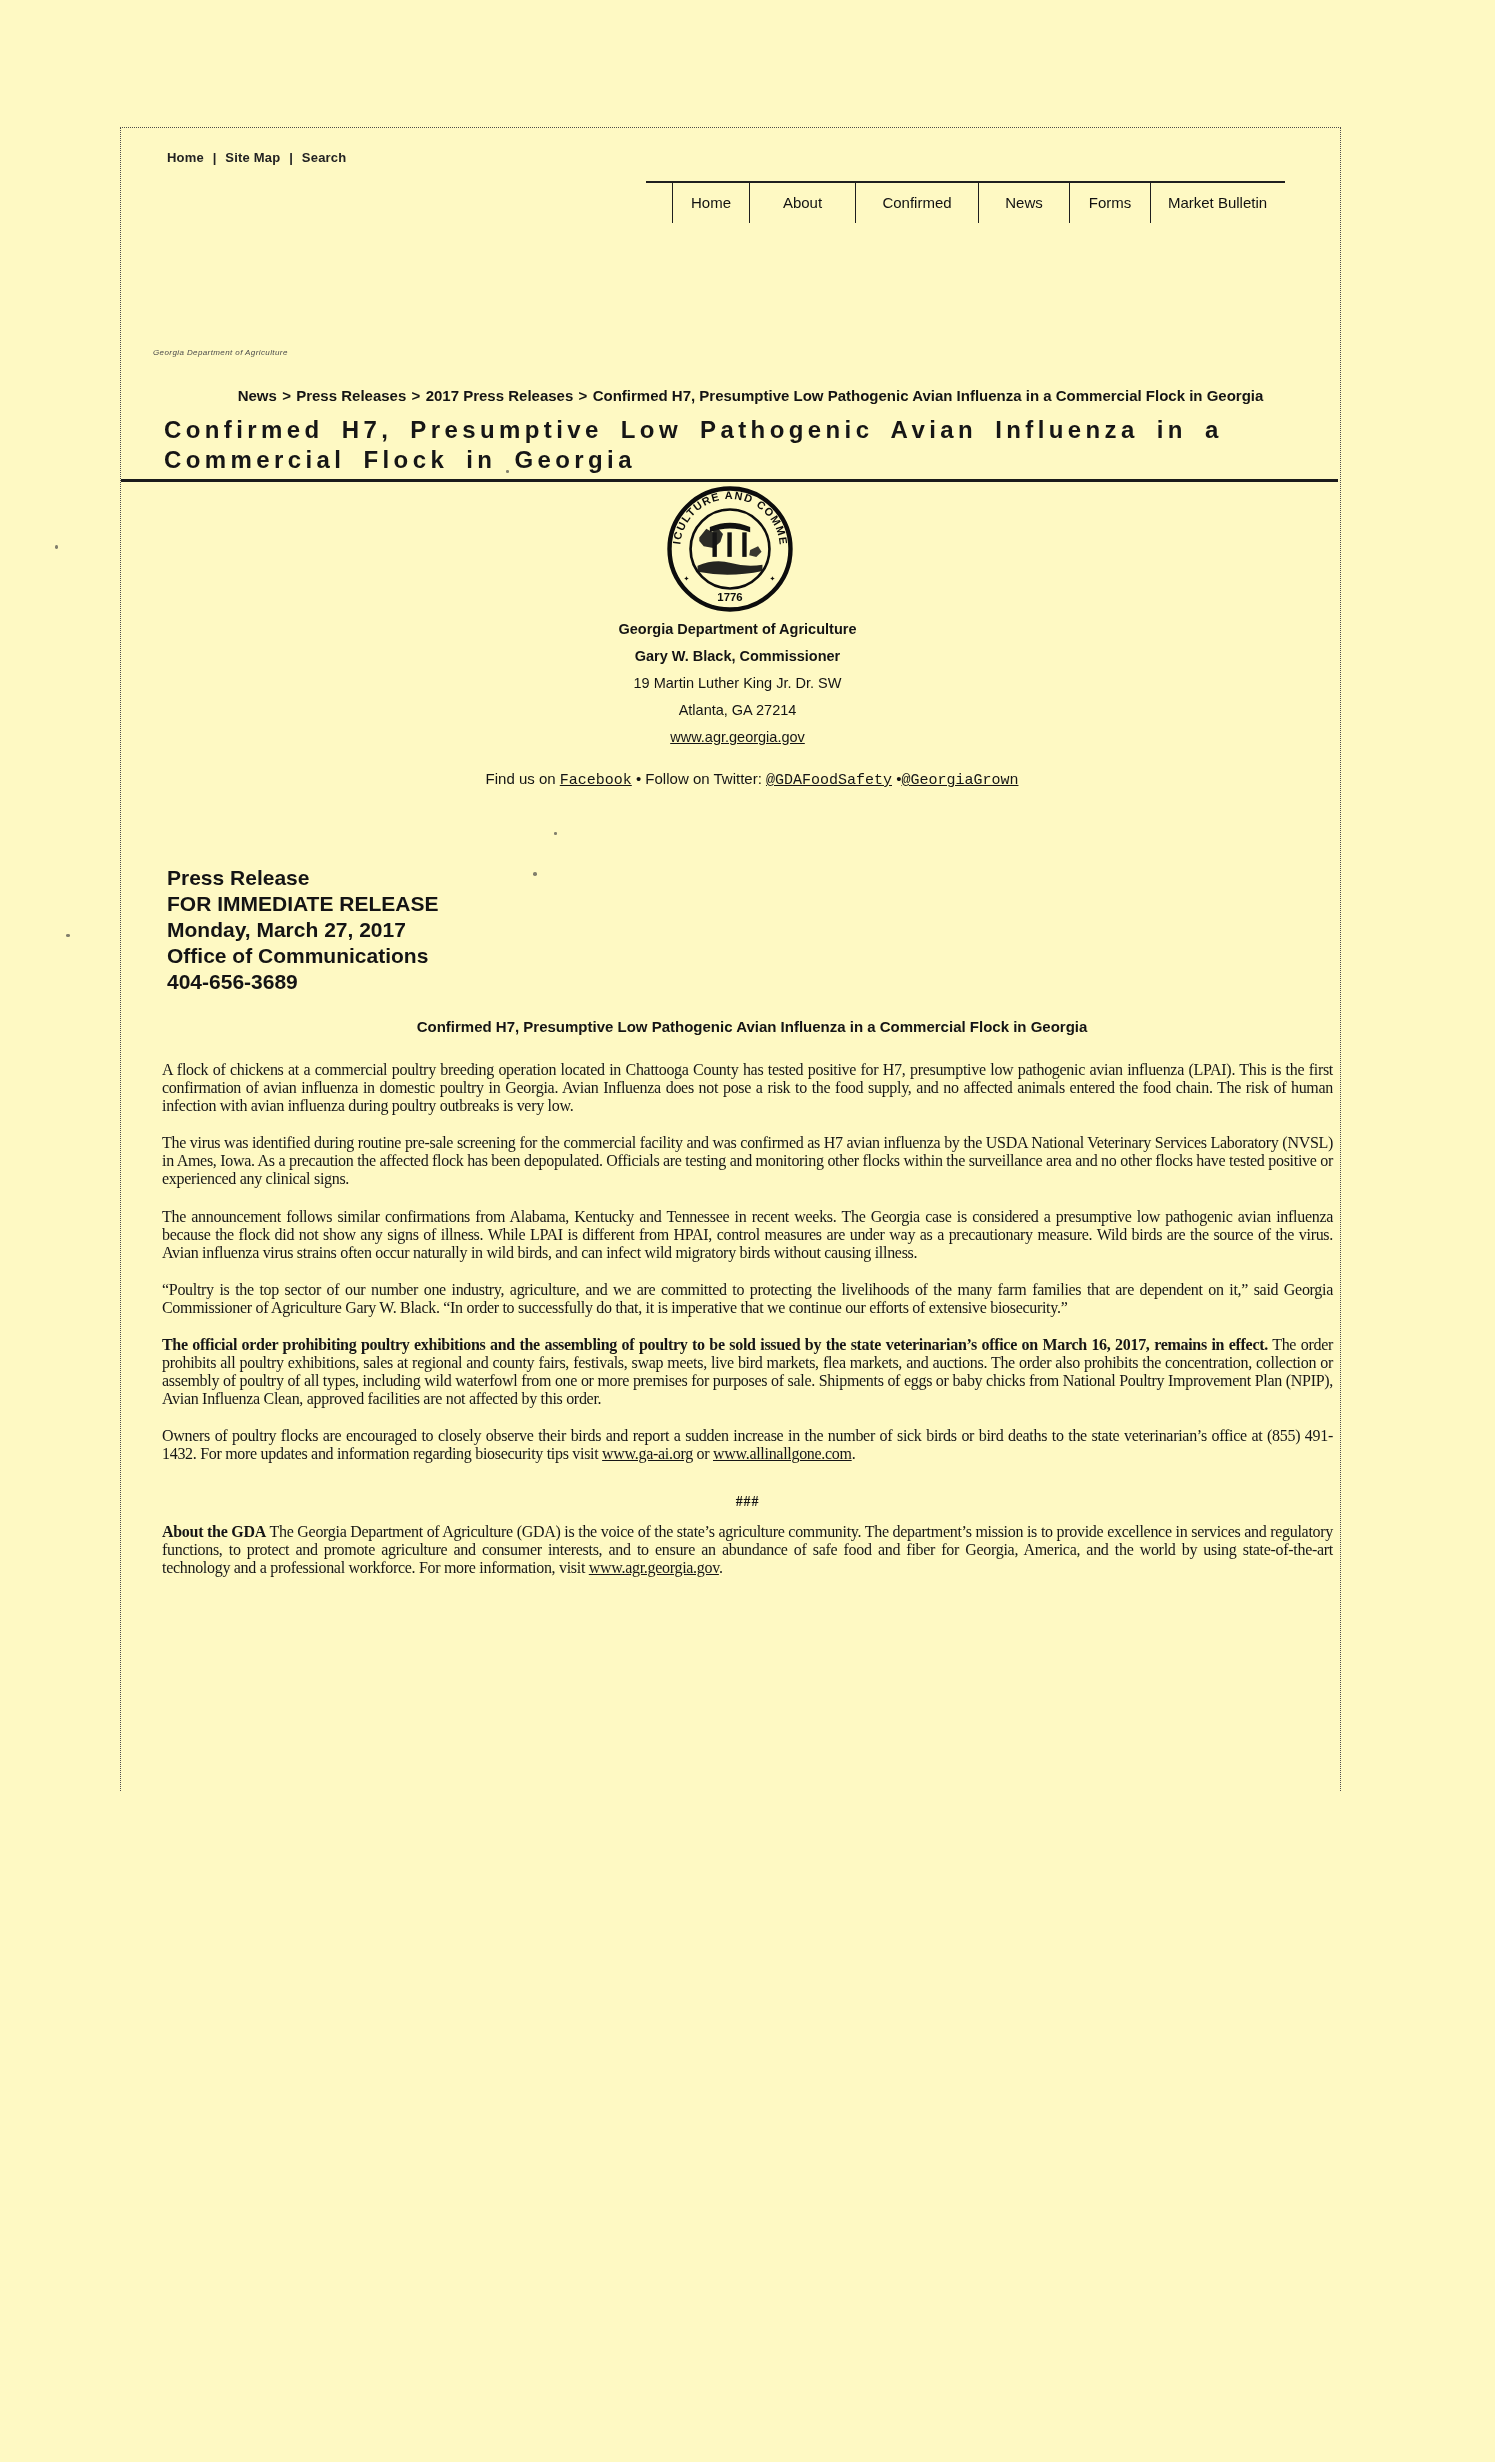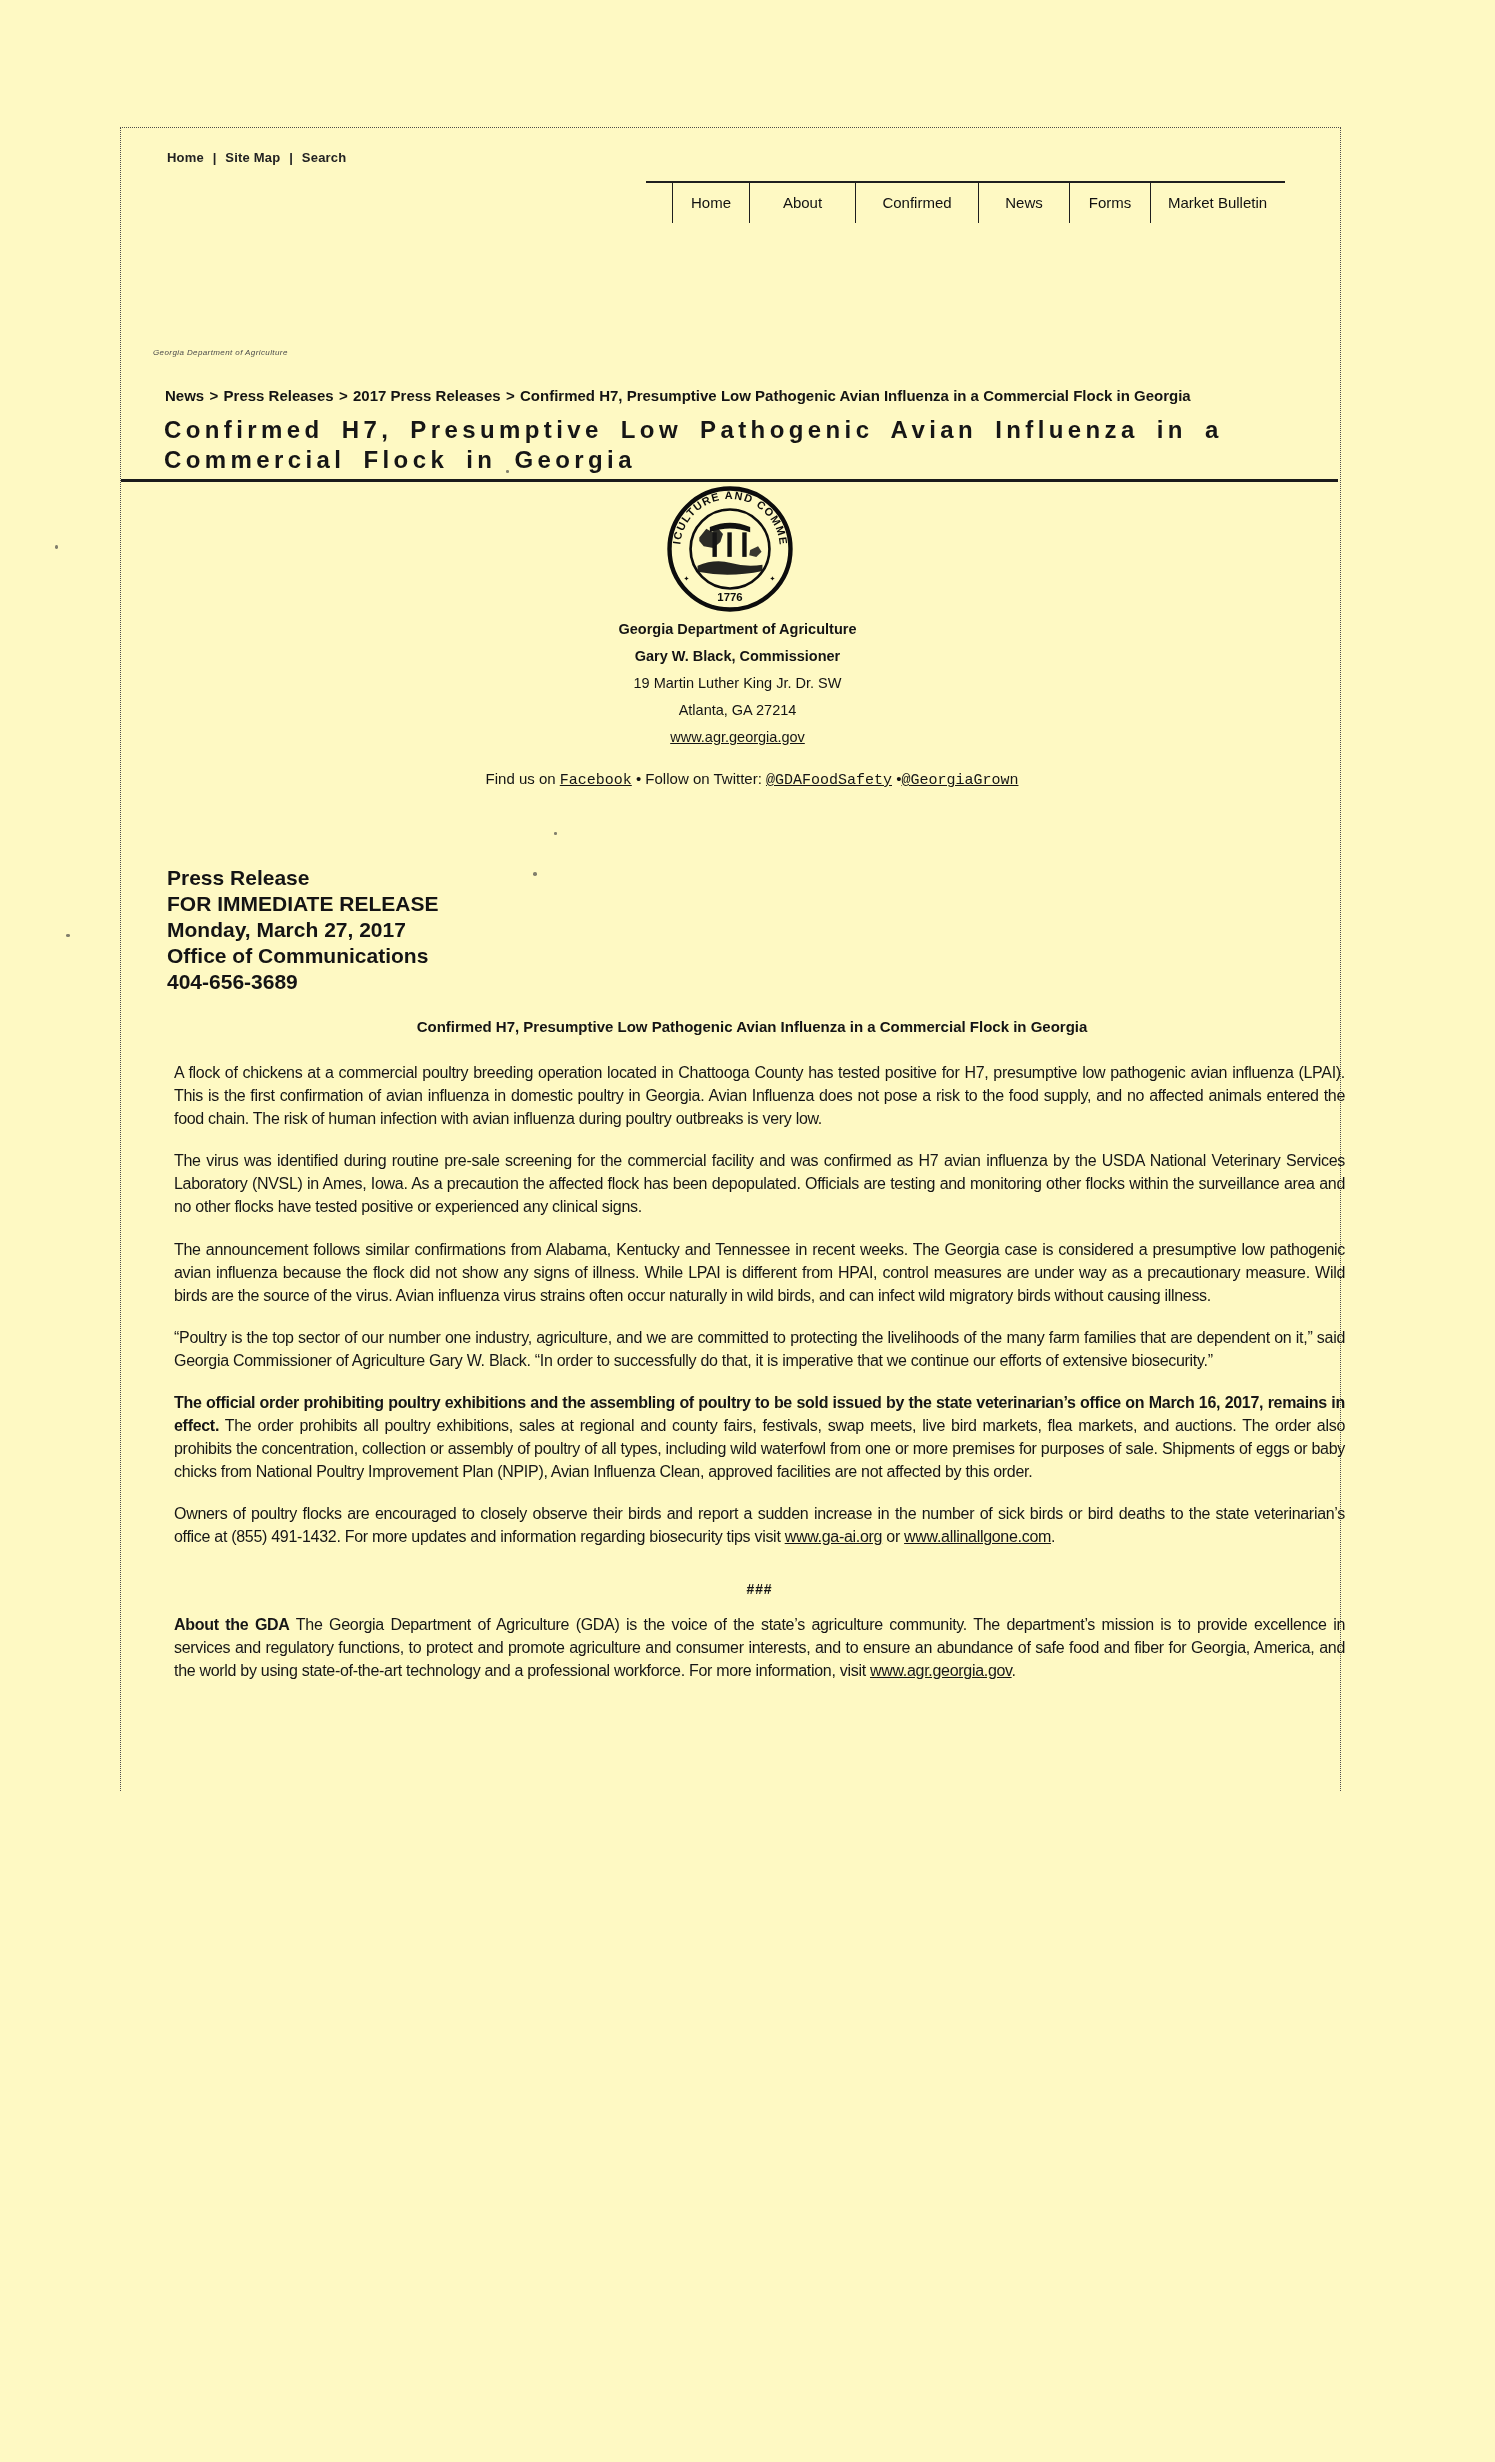--- a/index.html
+++ b/index.html
@@ -18,21 +18,21 @@
   
   .tab-bar{position:absolute;left:646px;top:181px;width:639px;display:flex;border-top:2.6px solid #1f1f1f;box-sizing:border-box;}
   .tab-spacer{width:26px;height:40px;}
   .tab{height:40px;line-height:40px;text-align:center;font-size:15px;color:#111;
        border-left:1.8px solid #1f1f1f;box-sizing:border-box;cursor:pointer;}
   .w88{width:77px}.w120{width:106px}.w140{width:123px}.w103{width:91px}.w92{width:81px}.w152{width:134px}
   
   .tiny-logo{position:absolute;left:153px;top:348px;font-size:8px;color:#4a4a4a;
              filter:blur(0.5px);letter-spacing:0.4px;font-style:italic;}
   
-  .breadcrumb{position:absolute;left:165px;top:387px;font-size:15px;font-weight:bold;color:#141414;width:1171px;white-space:nowrap;}
+  .breadcrumb{position:absolute;left:165px;top:387px;font-size:15px;font-weight:bold;color:#141414;width:1171px;white-space:nowrap;text-align:center;}
   .breadcrumb a{color:#141414;text-decoration:none;cursor:pointer;}
   .breadcrumb .bsep{margin:0 5.3px;}
   
   .page-title{position:absolute;left:164px;top:415px;width:1185px;margin:0;
     font-size:24px;font-weight:bold;color:#161616;letter-spacing:4.4px;word-spacing:7px;line-height:30px;}
   .title-rule{position:absolute;left:121px;top:479px;width:1217px;height:2.6px;background:#1b1b1b;}
   
   .seal{position:absolute;left:666px;top:485px;}
   
   .org-block{position:absolute;left:531px;top:616px;width:413px;text-align:center;
@@ -41,22 +41,22 @@
   .org-block a{color:#141414;text-decoration:underline;cursor:pointer;}
   
   .social{position:absolute;left:167px;top:770px;width:1170px;text-align:center;font-size:15px;color:#141414;}
   .social a{color:#141414;text-decoration:underline;cursor:pointer;font-family:Liberation Mono, monospace;}
   
   .release-meta{position:absolute;left:167px;top:865px;font-size:21px;font-weight:bold;line-height:26px;color:#141414;}
   
   .body-heading{position:absolute;left:167px;top:1018px;width:1170px;text-align:center;
                 font-size:15px;font-weight:bold;color:#141414;}
   
-  .bodytext{position:absolute;left:174px;top:1061px;width:1171px;font-size:16px;
-            line-height:23px;letter-spacing:-0.3px;color:#161616;text-align:justify;}
+  .bodytext{position:absolute;left:162px;top:1061px;width:1171px;font-size:16px;
+            line-height:18px;letter-spacing:-0.3px;color:#161616;text-align:justify;font-family:Liberation Serif, serif;}
   .bodytext p{margin:0 0 19.3px 0;}
   .bodytext .b{font-weight:bold;}
   .bodytext a{color:#161616;text-decoration:underline;cursor:pointer;}
   .end-mark{text-align:center;font-weight:bold;font-size:14px;margin:30px 0 11.4px 0;letter-spacing:0.9px;}
   
   .speck{position:absolute;background:#3d3d3d;border-radius:50%;opacity:.65;}
 </style>
 </head>
 <body>
 

